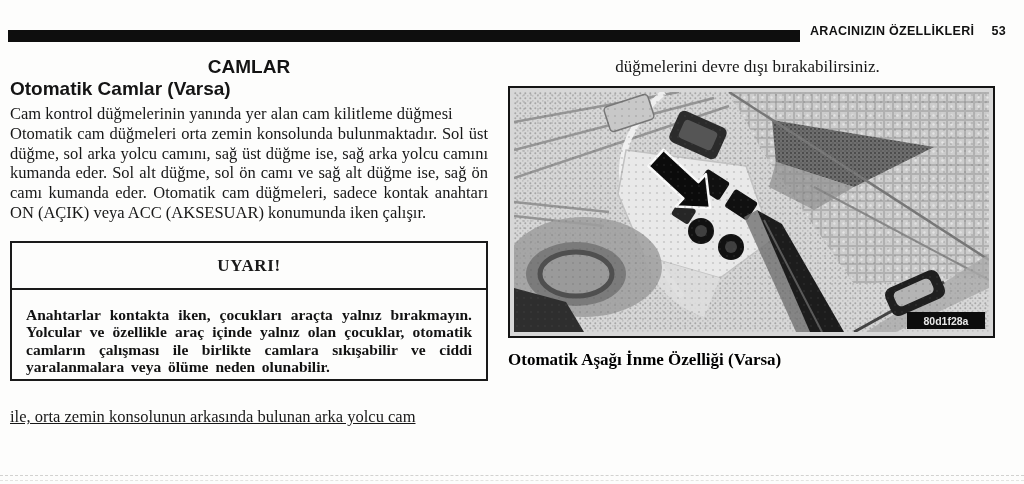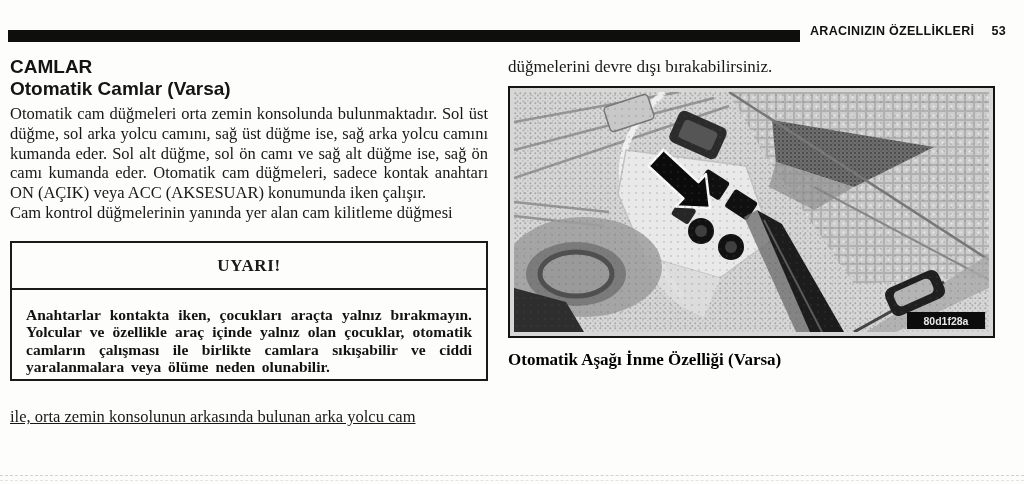--- a/index.html
+++ b/index.html
@@ -5,24 +5,24 @@
   html,body{margin:0;padding:0;background:#ffffff;}
   .page{position:relative;width:1024px;height:484px;background:#fdfdfc;overflow:hidden;
         color:#1a1a1a;-webkit-font-smoothing:antialiased;}
   .top-bar{position:absolute;left:8px;top:30px;width:792px;height:12px;background:#0e0e0e;}
   .header{position:absolute;left:810px;top:24px;width:196px;display:flex;align-items:baseline;
           justify-content:space-between;font:bold 12.5px "Liberation Sans",sans-serif;
           letter-spacing:.3px;color:#111;}
   .col{position:absolute;top:56px;}
   .col.left{left:10px;width:478px;}
   .col.right{left:508px;width:479px;}
-  h1.section{font:bold 19px/22px "Liberation Sans",sans-serif;margin:0;color:#141414;}
+  h1.section{font:bold 19px/22px "Liberation Sans",sans-serif;margin:0;color:#141414;text-align:center;}
   h2.subsection{font:bold 19px/22px "Liberation Sans",sans-serif;margin:0 0 4px;color:#141414;}
   p.body{font:16.5px/19.8px "Liberation Serif",serif;text-align:justify;margin:0;color:#171717;}
-  p.body.last{text-align:left;}
+  p.body.last{text-align:center;}
   .warning-box{margin-top:18px;border:2px solid #1a1a1a;background:#fdfdfc;}
   .warning-title{font:bold 17px "Liberation Serif",serif;text-align:center;
                  padding:13px 0 12px;border-bottom:2px solid #1a1a1a;letter-spacing:.6px;}
   .warning-body{font:bold 15.5px/17.4px "Liberation Serif",serif;text-align:justify;
                 padding:16px 14px 4px;word-spacing:3px;color:#121212;}
   p.after-box{margin-top:26px;text-align:left;text-decoration:underline;}
   figure.photo{margin:9px 0 0;padding:4px;width:475px;height:240px;border:2px solid #141414;
                background:#d7d7d7;overflow:hidden;}
   h3.caption{font:bold 17px "Liberation Serif",serif;margin:12px 0 4px;color:#000000;}
   p.body.rc{font-size:17px;line-height:21px;}
@@ -38,22 +38,22 @@
   <div class="top-bar"></div>
 
   <div class="header">
     <span>ARACINIZIN ÖZELLİKLERİ</span>
     <span>53</span>
   </div>
 
   <div class="col left">
     <h1 class="section">CAMLAR</h1>
     <h2 class="subsection">Otomatik Camlar (Varsa)</h2>
+    <p class="body">Cam kontrol düğmelerinin yanında yer alan cam kilitleme düğmesi</p>
     <p class="body">Otomatik cam düğmeleri orta zemin konsolunda bulunmaktadır. Sol üst düğme, sol arka yolcu camını, sağ üst düğme ise, sağ arka yolcu camını kumanda eder. Sol alt düğme, sol ön camı ve sağ alt düğme ise, sağ ön camı kumanda eder. Otomatik cam düğmeleri, sadece kontak anahtarı ON (AÇIK) veya ACC (AKSESUAR) konumunda iken çalışır.</p>
-    <p class="body">Cam kontrol düğmelerinin yanında yer alan cam kilitleme düğmesi</p>
 
     <div class="warning-box">
       <div class="warning-title">UYARI!</div>
       <div class="warning-body">Anahtarlar kontakta iken, çocukları araçta yalnız bırakmayın. Yolcular ve özellikle araç içinde yalnız olan çocuklar, otomatik camların çalışması ile birlikte camlara sıkışabilir ve ciddi yaralanmalara veya ölüme neden olunabilir.</div>
     </div>
 
     <p class="body after-box">ile, orta zemin konsolunun arkasında bulunan arka yolcu cam</p>
   </div>
 
   <div class="col right">

